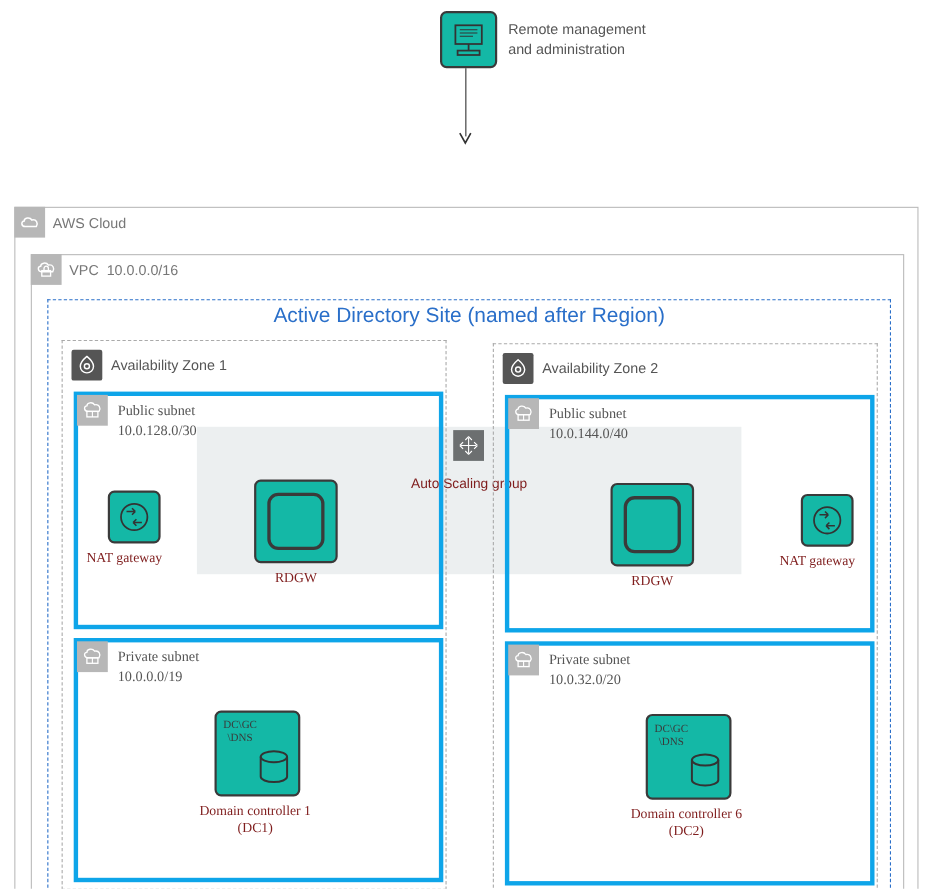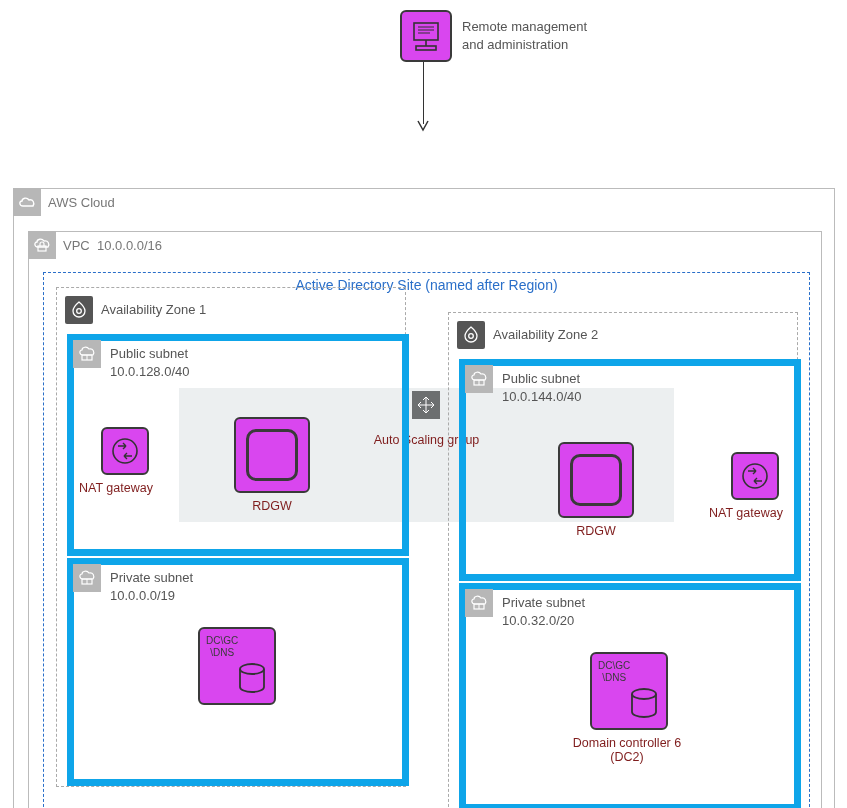--- a/index.html
+++ b/index.html
@@ -50,21 +50,21 @@
   }
   .adsite {
     border: 1.5px dashed #2a6fc9;
   }
   .adsite-title {
     position: absolute;
     top: 4px;
     width: 100%;
     text-align: center;
     color: #2a6fc9;
-    font-size: 14px;
+    font-size: 19px;
   }
   .az-box {
     border: 1px dashed #aaa;
   }
   .az-tab {
     position: absolute;
     top: 8px;
     left: 8px;
     width: 28px;
     height: 28px;
@@ -74,21 +74,22 @@
     align-items: center;
     justify-content: center;
   }
   .az-label {
     position: absolute;
     left: 44px;
     top: 14px;
     color: #555;
   }
   .subnet-box {
-    border: 7px solid #0ea5e9;
+    border: 4px solid #0ea5e9;
+    font-family: Liberation Serif, serif;
   }
   .subnet-tab {
     position: absolute;
     top: -1px;
     left: -1px;
     width: 28px;
     height: 28px;
     background: #b7b7b7;
     display: flex;
     align-items: center;
@@ -107,21 +108,21 @@
     width: 28px;
     height: 28px;
     background: #6c6f70;
     display: flex;
     align-items: center;
     justify-content: center;
   }
   .nat-box, .rdgw-box, .dc-box, .workstation-box {
     border: 2px solid #3a3a3a;
     border-radius: 6px;
-    background: #d946ef;
+    background: #14b8a6;
     display: flex;
     align-items: center;
     justify-content: center;
   }
   .rdgw-inner {
     border: 3px solid #3a3a3a;
     border-radius: 10px;
     width: 65%;
     height: 65%;
   }
@@ -187,40 +188,40 @@
 
       <div class="abs asg-band" style="left:135px; top:115px; width:495px; height:134px;"></div>
       <div class="abs asg-icon" style="left:368px; top:118px;">
         <svg width="20" height="20" viewBox="0 0 20 20">
           <path d="M10 3 L10 17 M3 10 L17 10" stroke="#fff" stroke-width="1" fill="none"></path>
           <path d="M10 2 L7 5 M10 2 L13 5 M10 18 L7 15 M10 18 L13 15 M2 10 L5 7 M2 10 L5 13 M18 10 L15 7 M18 10 L15 13" stroke="#fff" stroke-width="1" fill="none"></path>
         </svg>
       </div>
       <div class="abs caption" style="left:320px; top:160px; width:125px;">Auto Scaling group</div>
 
-      <div class="abs az-box" style="left:12px; top:14px; width:348px; height:498px;">
+      <div class="abs az-box" style="left:12px; top:36px; width:348px; height:498px;">
         <div class="az-tab">
           <svg width="18" height="18" viewBox="0 0 18 18">
             <path d="M9 1 C9 1 3 6 3 10 a6 6 0 0 0 12 0 C15 6 9 1 9 1 Z" fill="none" stroke="#fff" stroke-width="1.3"></path>
             <circle cx="9" cy="10" r="2.3" fill="none" stroke="#fff" stroke-width="1.3"></circle>
           </svg>
         </div>
         <div class="az-label">Availability Zone 1</div>
 
         <div class="abs subnet-box" style="left:10px; top:46px; width:328px; height:208px;">
           <div class="subnet-tab">
             <svg width="20" height="16" viewBox="0 0 20 16">
                 <path d="M6 9 C2 9 2 4 5 4 C5 1 10 0 12 3 C16 2 18 6 16 9 Z" fill="none" stroke="#fff" stroke-width="1.2"></path>
                 <rect x="5" y="9" width="10" height="5" fill="none" stroke="#fff" stroke-width="1.2"></rect>
                 <line x1="10" y1="9" x2="10" y2="14" stroke="#fff" stroke-width="1"></line>
               </svg>
           </div>
           <div class="subnet-labels">
             <div>Public subnet</div>
-            <div>10.0.128.0/40</div>
+            <div>10.0.128.0/30</div>
           </div>
 
           <div class="abs" style="left:20px; top:86px; text-align:center;">
             <div class="nat-box" style="width:44px; height:44px; margin:0 auto;">
               <svg width="30" height="30" viewBox="0 0 30 30">
                 <circle cx="15" cy="15" r="12" fill="none" stroke="#333" stroke-width="1.6"></circle>
                 <path d="M8 10 h8 M16 10 l-3 -3 M16 10 l-3 3" stroke="#333" stroke-width="1.4" fill="none"></path>
                 <path d="M22 20 h-8 M14 20 l3 -3 M14 20 l3 3" stroke="#333" stroke-width="1.4" fill="none"></path>
               </svg>
             </div>
@@ -250,20 +251,24 @@
 
           <div class="abs" style="left:124px; top:62px; text-align:center;">
             <div class="dc-box" style="width:74px; height:74px; position:relative;">
               <div style="position:absolute; left:6px; top:6px; font-size:10px; line-height:1.2; white-space:pre; color:#3a3a3a;">DC\GC
 \DNS</div>
               <svg width="40" height="40" viewBox="0 0 40 40" style="position:absolute; right:4px; bottom:4px;">
                 <ellipse cx="22" cy="10" rx="12" ry="5" fill="none" stroke="#333" stroke-width="1.8"></ellipse>
                 <path d="M10 10 V28 a12 5 0 0 0 24 0 V10" fill="none" stroke="#333" stroke-width="1.8"></path>
               </svg>
             </div>
+            <div class="caption" style="margin-top:6px; width:140px; margin-left:-33px;">
+              <div>Domain controller 1</div>
+              <div>(DC1)</div>
+            </div>
           </div>
         </div>
       </div>
 
       <div class="abs az-box" style="left:404px; top:39px; width:348px; height:498px;">
         <div class="az-tab">
           <svg width="18" height="18" viewBox="0 0 18 18">
             <path d="M9 1 C9 1 3 6 3 10 a6 6 0 0 0 12 0 C15 6 9 1 9 1 Z" fill="none" stroke="#fff" stroke-width="1.3"></path>
             <circle cx="9" cy="10" r="2.3" fill="none" stroke="#fff" stroke-width="1.3"></circle>
           </svg>

